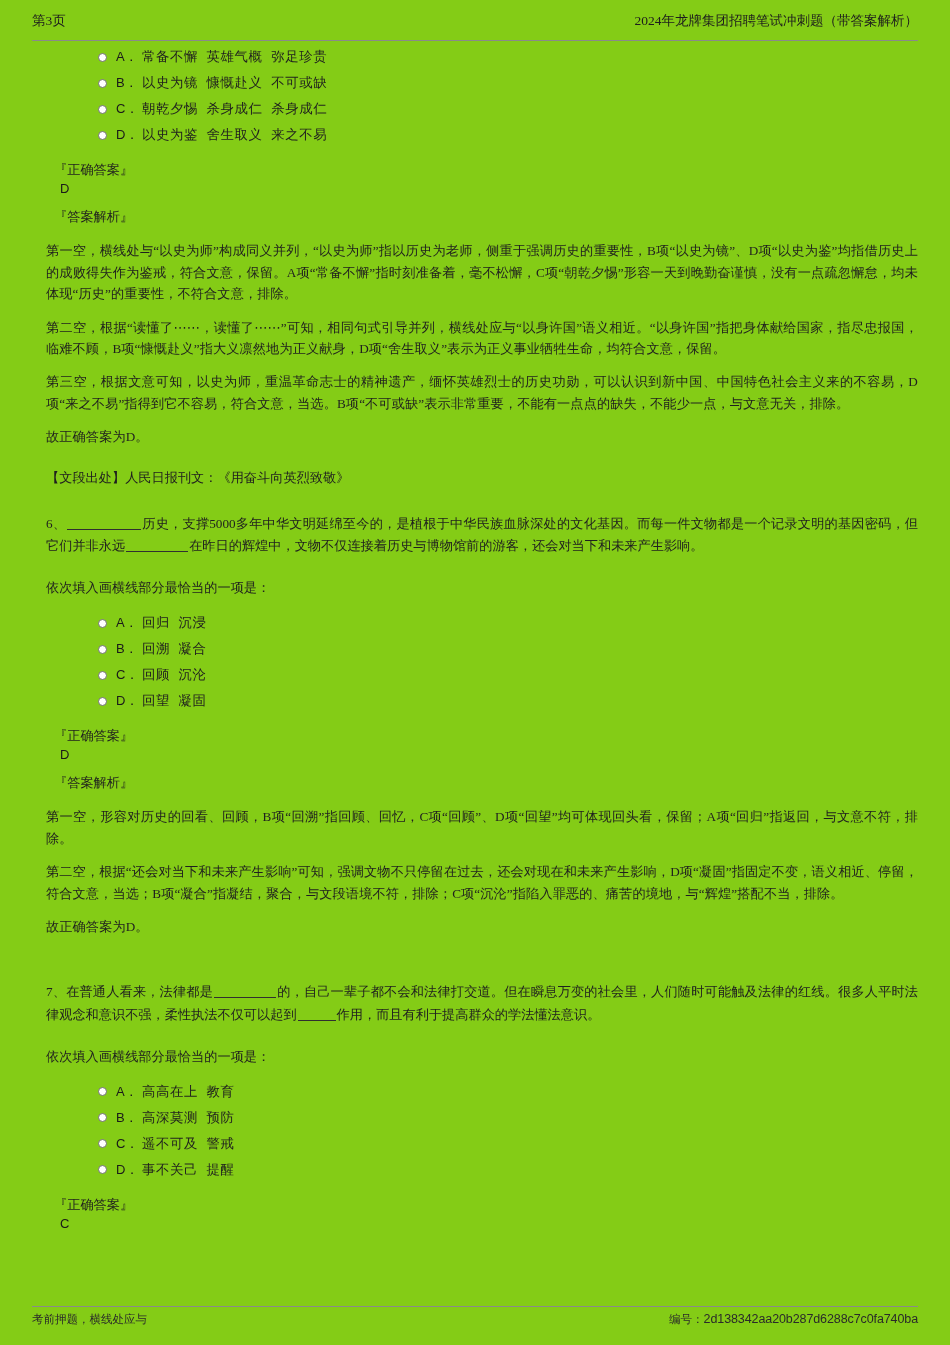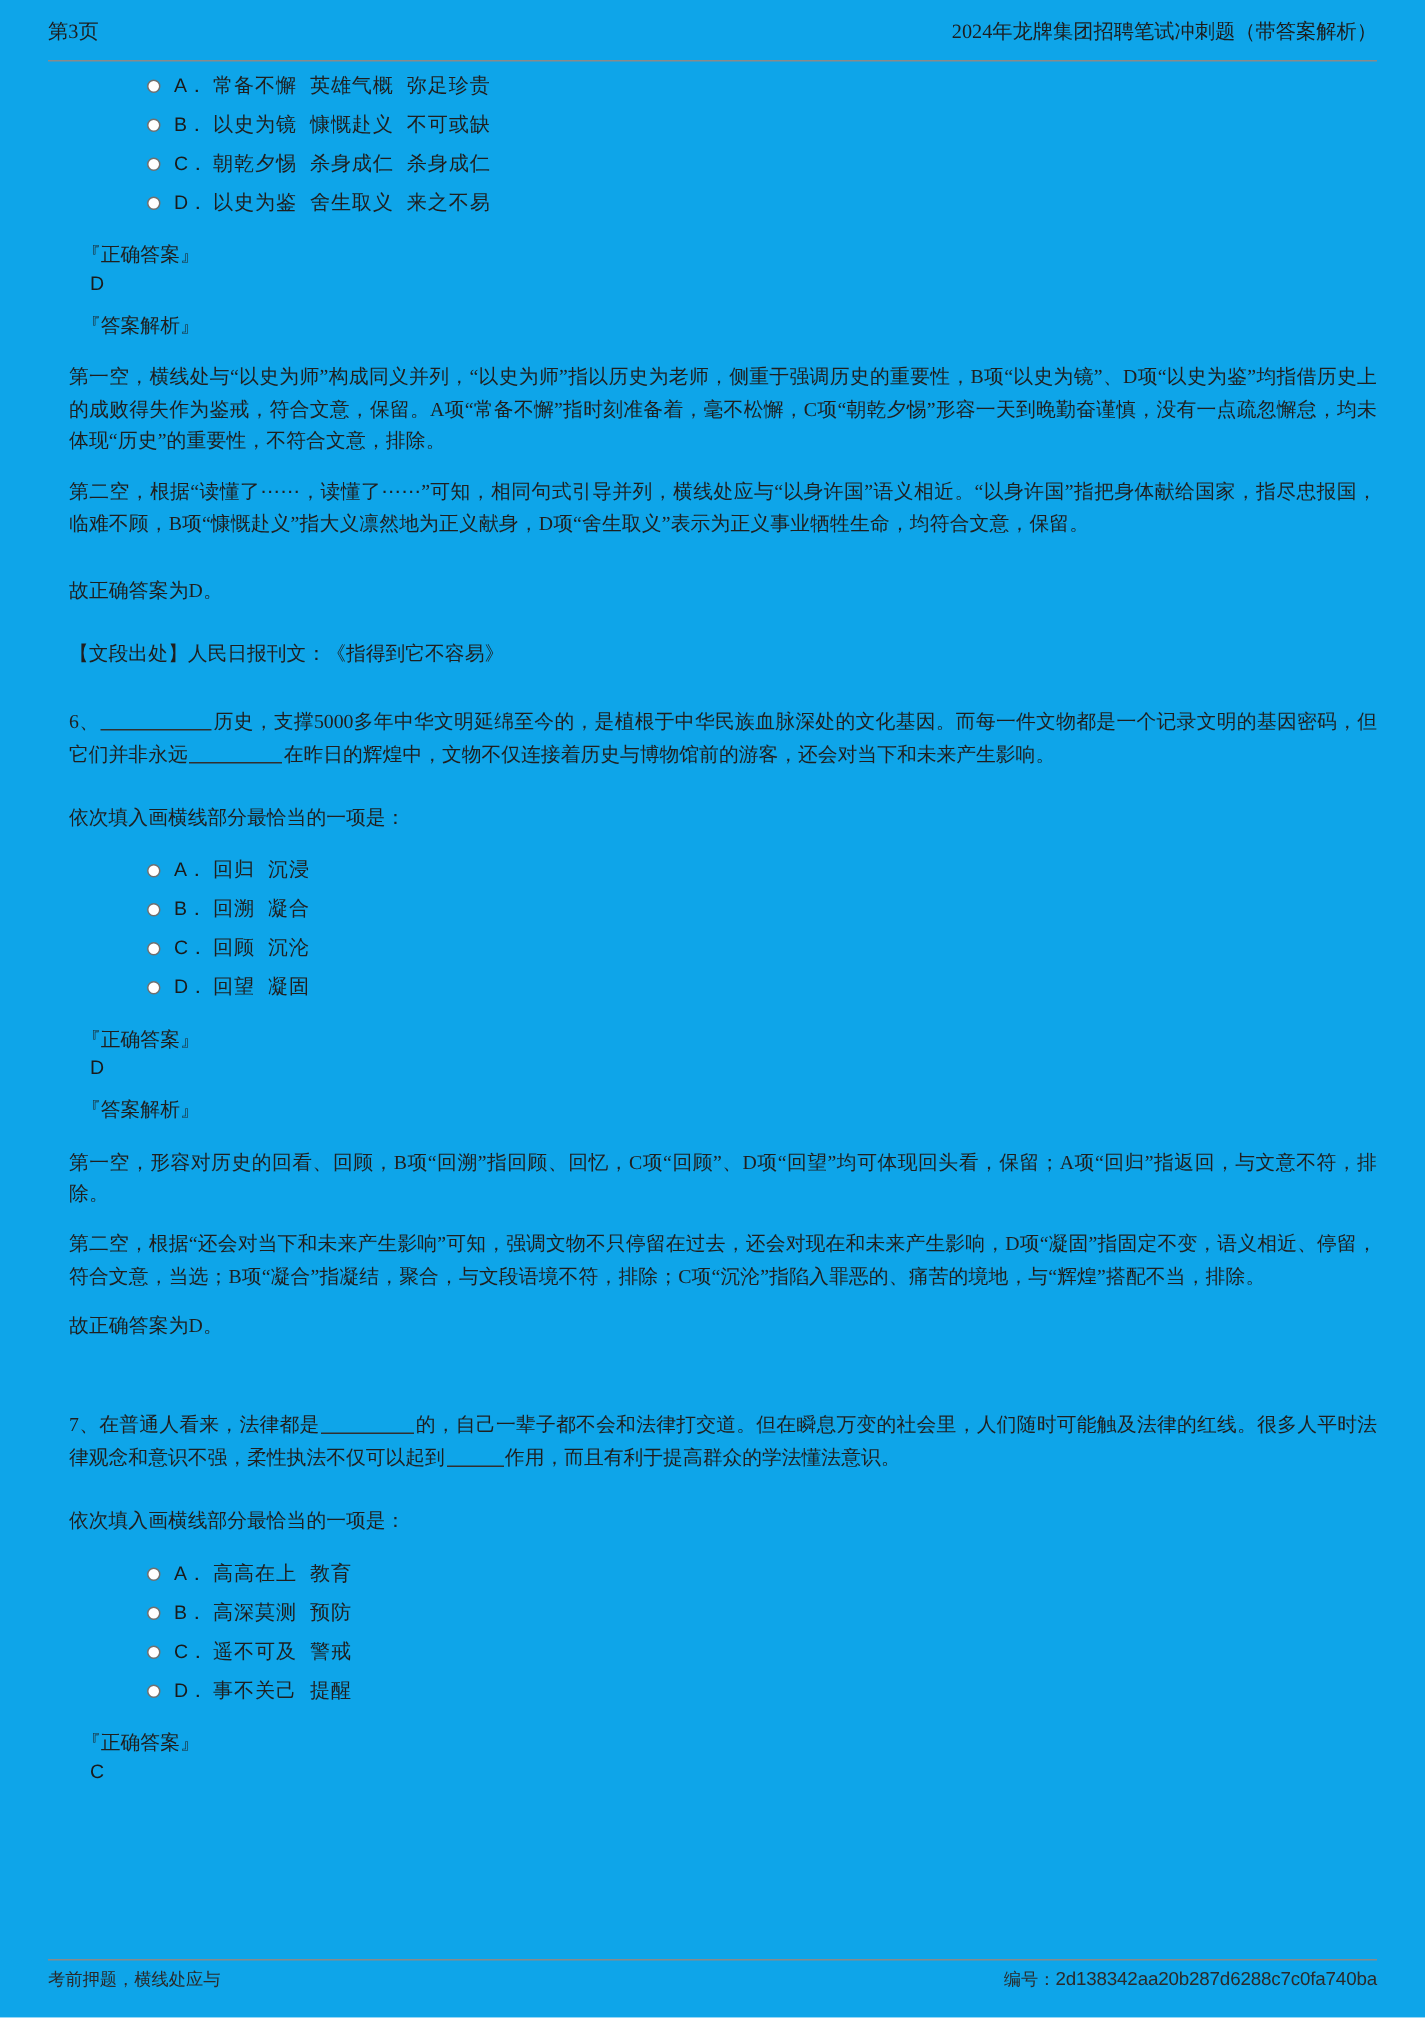--- a/index.html
+++ b/index.html
@@ -9,21 +9,21 @@
   }
   body {
     font-family: "Liberation Serif", "DejaVu Serif", serif;
     color: #1a1a1a;
   }
   .page {
     position: relative;
     width: 950px;
     height: 1345px;
     margin: 0 auto;
-    background: #0ea5e9;
+    background: #84cc16;
     overflow: hidden;
     box-sizing: border-box;
   }
 
   
   .page-header {
     position: absolute;
     left: 32px;
     right: 32px;
     top: 14px;
@@ -231,24 +231,25 @@
     <div class="answer-label">『正确答案』</div>
     <div class="answer-value">D</div>
     <div class="spacer-8"></div>
     <div class="answer-label">『答案解析』</div>
 
     <div class="spacer-14"></div>
     <p class="para">第一空，横线处与“以史为师”构成同义并列，“以史为师”指以历史为老师，侧重于强调历史的重要性，B项“以史为镜”、D项“以史为鉴”均指借历史上的成败得失作为鉴戒，符合文意，保留。A项“常备不懈”指时刻准备着，毫不松懈，C项“朝乾夕惕”形容一天到晚勤奋谨慎，没有一点疏忽懈怠，均未体现“历史”的重要性，不符合文意，排除。</p>
     <div class="spacer-12"></div>
     <p class="para">第二空，根据“读懂了⋯⋯，读懂了⋯⋯”可知，相同句式引导并列，横线处应与“以身许国”语义相近。“以身许国”指把身体献给国家，指尽忠报国，临难不顾，B项“慷慨赴义”指大义凛然地为正义献身，D项“舍生取义”表示为正义事业牺牲生命，均符合文意，保留。</p>
     <div class="spacer-12"></div>
+    <p class="para">第三空，根据文意可知，以史为师，重温革命志士的精神遗产，缅怀英雄烈士的历史功勋，可以认识到新中国、中国特色社会主义来的不容易，D项“来之不易”指得到它不容易，符合文意，当选。B项“不可或缺”表示非常重要，不能有一点点的缺失，不能少一点，与文意无关，排除。</p>
     <div class="spacer-12"></div>
     <p class="para">故正确答案为D。</p>
     <div class="spacer-20"></div>
-    <p class="source-line">【文段出处】人民日报刊文：《指得到它不容易》</p>
+    <p class="source-line">【文段出处】人民日报刊文：《用奋斗向英烈致敬》</p>
 
     <div class="spacer-24"></div>
 
     <p class="question-stem"><span>6、</span><span class="blank-long"></span><span>历史，支撑5000多年中华文明延绵至今的，是植根于中华民族血脉深处的文化基因。而每一件文物都是一个记录文明的基因密码，但它们并非永远</span><span class="blank-med"></span><span>在昨日的辉煌中，文物不仅连接着历史与博物馆前的游客，还会对当下和未来产生影响。</span></p>
 
     <div class="spacer-20"></div>
     <p class="prompt">依次填入画横线部分最恰当的一项是：</p>
     <div class="spacer-12"></div>
 
     <ul class="options">

